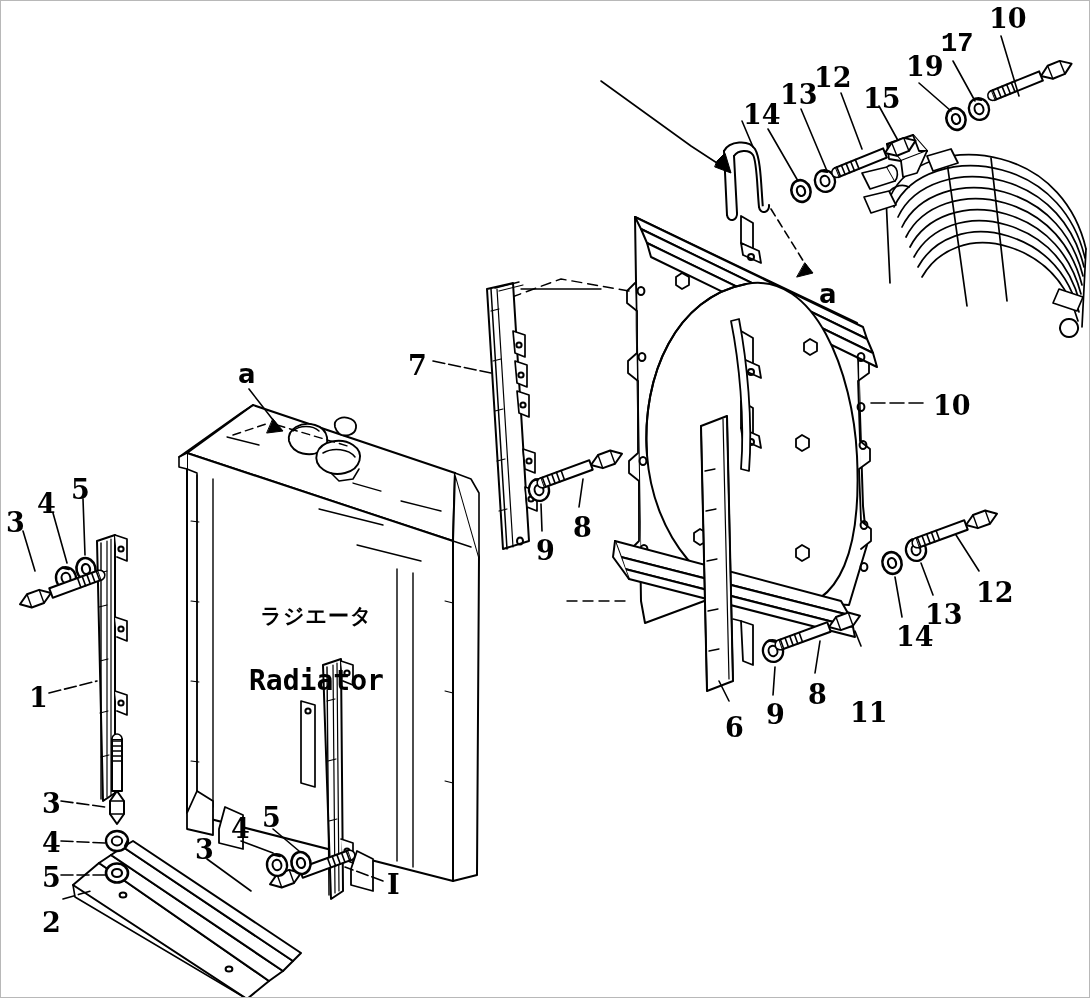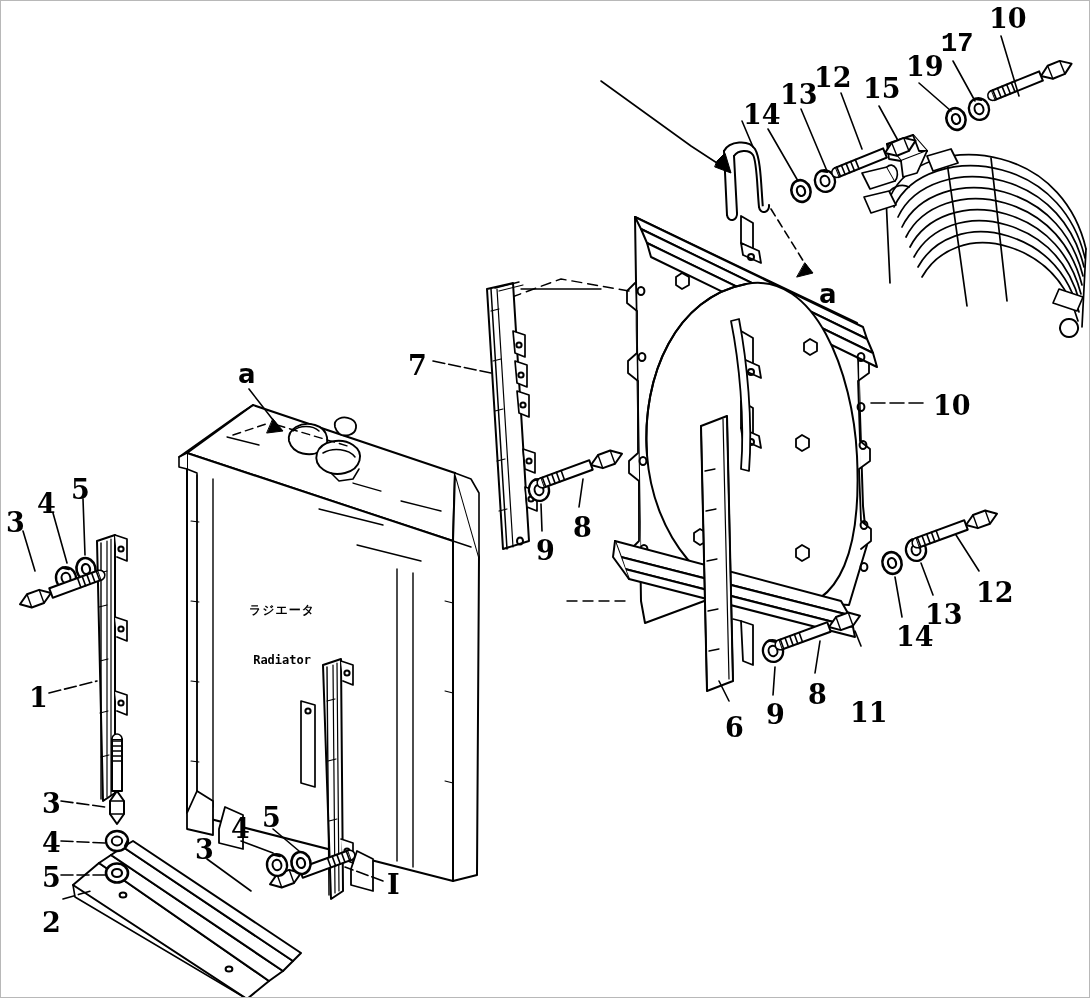--- a/index.html
+++ b/index.html
@@ -36,22 +36,22 @@
   }
   .radlbl{
     position:absolute;
     font-family:"DejaVu Sans Mono","DejaVu Sans",monospace;
     font-weight:700;
     color:#000;
     line-height:1.15;
     text-align:center;
     white-space:pre;
   }
-  .radlbl .jp{font-size:12px;letter-spacing:1px;display:block;}
-  .radlbl .en{font-size:12px;display:block;}
+  .radlbl .jp{font-size:21px;letter-spacing:1px;display:block;}
+  .radlbl .en{font-size:28px;display:block;}
 </style>
 </head>
 <body>
 
 <div id="page">
 
   <svg id="art" viewBox="0 0 1090 998" xmlns="http://www.w3.org/2000/svg">
     <defs>
       <g id="hexbolt">
 
@@ -453,21 +453,21 @@
 
   <div class="radlbl" style="left:248px;top:566px;">
     <span class="jp">ラジエータ</span>
     <span class="en">Radiator</span>
   </div>
 
   <div id="labels">
       <div class="lbl num" style="left: 988px; top: 4px;">10</div>
       <div class="lbl num" style="left: 940px; top: 30px; font-family: Liberation Mono, monospace;">17</div>
       <div class="lbl num" style="left: 905px; top: 52px;">19</div>
-      <div class="lbl num" style="left: 862px; top: 74px;">15</div>
+      <div class="lbl num" style="left: 862px; top: 84px;">15</div>
       <div class="lbl num" style="left: 813px; top: 63px;">12</div>
       <div class="lbl num" style="left: 779px; top: 80px;">13</div>
       <div class="lbl num" style="left: 742px; top: 100px;">14</div>
       <div class="lbl alpha" style="left: 818px; top: 280px;">a</div>
       <div class="lbl num" style="left: 932px; top: 391px;">10</div>
       <div class="lbl num" style="left: 975px; top: 578px;">12</div>
       <div class="lbl num" style="left: 924px; top: 600px;">13</div>
       <div class="lbl num" style="left: 895px; top: 622px;">14</div>
       <div class="lbl num" style="left: 849px; top: 650px; margin-top: 48px;">11</div>
       <div class="lbl num" style="left: 807px; top: 680px;">8</div>

